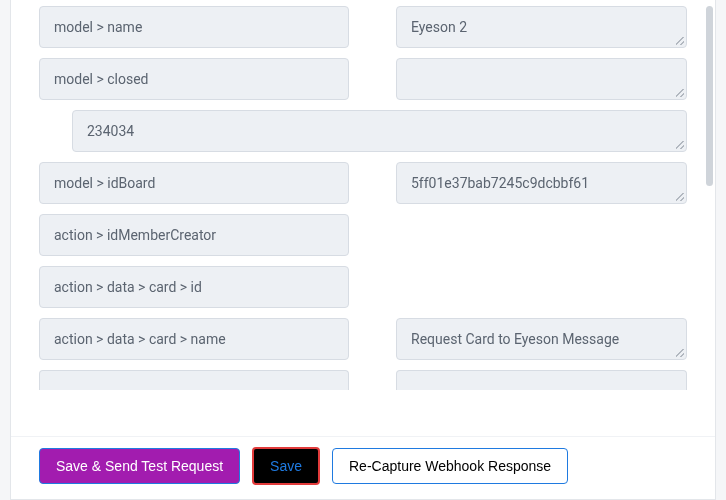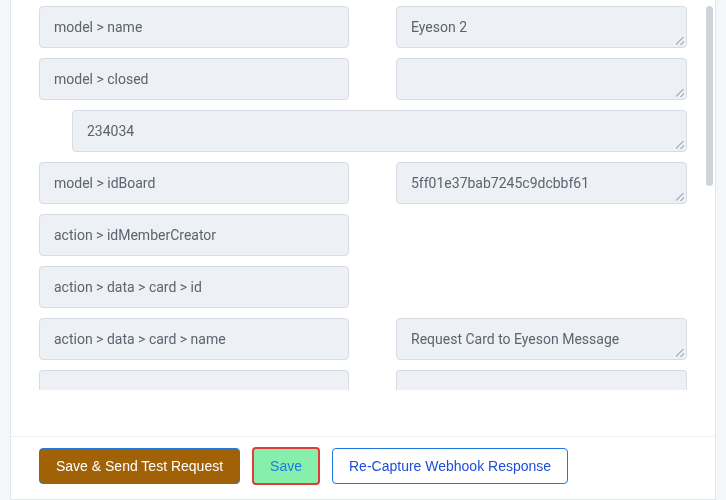--- a/index.html
+++ b/index.html
@@ -86,32 +86,32 @@
     }
     .btn {
       font-size: 14px;
       padding: 9px 16px;
       border-radius: 4px;
       cursor: pointer;
       border: 1px solid transparent;
       font-weight: 500;
     }
     .btn-primary {
-      background: #a16207;
+      background: #a21caf;
       color: #fff;
       border-color: #1f7ae0;
     }
     .btn-save {
-      background: #86efac;
+      background: #000000;
       color: #1f7ae0;
       border: 2px solid #e23b3b;
     }
     .btn-outline {
       background: #fff;
-      color: #1d4ed8;
+      color: #000000;
       border: 1px solid #1f7ae0;
     }
     .vscroll {
       position: absolute;
       right: 2px;
       top: 6px;
       width: 7px;
       height: 180px;
       background: #cfd4da;
       border-radius: 4px;

